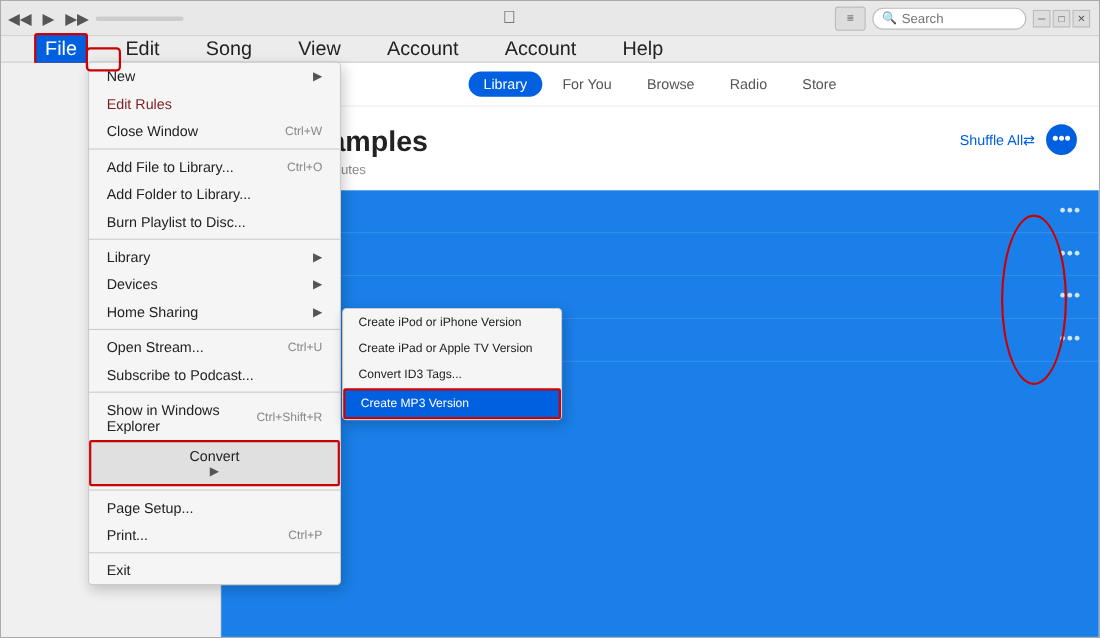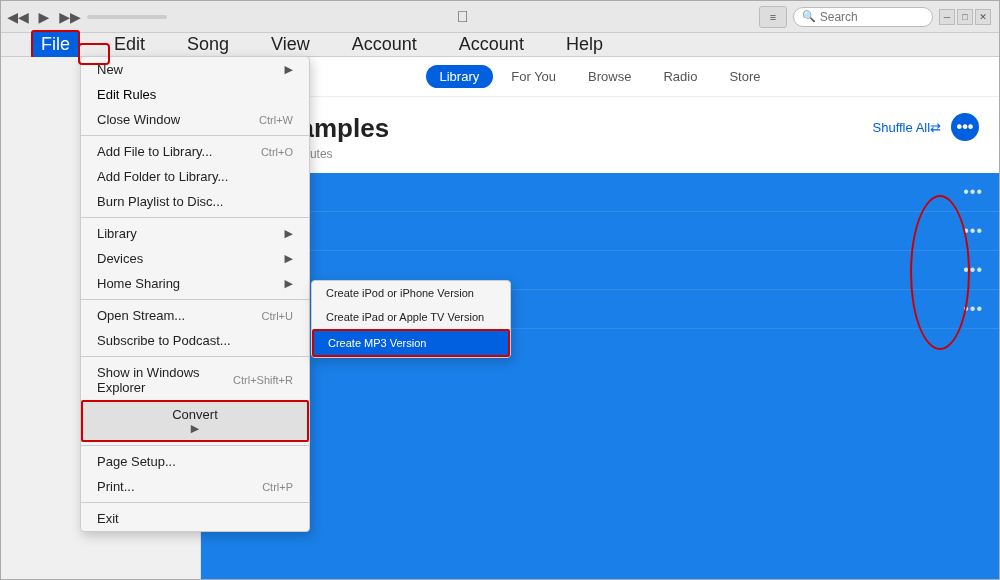--- a/index.html
+++ b/index.html
@@ -321,21 +321,21 @@
     }
 
     .dropdown-item.convert-highlighted {
       background: #e0e0e0;
       border: 2px solid #cc0000;
       border-radius: 2px;
       flex-direction: column;
     }
 
     .dropdown-item.disabled {
-      color: #000000;
+      color: #7f1d1d;
       cursor: default;
     }
 
     .dropdown-separator {
       height: 1px;
       background: #ccc;
       margin: 3px 0;
     }
 
     .shortcut {
@@ -545,16 +545,17 @@
   </div>
   <div class="dropdown-separator"></div>
   <div class="dropdown-item">
     <span>Exit</span>
   </div>
 </div>
 
 <div class="submenu">
   <div class="submenu-item">Create iPod or iPhone Version</div>
   <div class="submenu-item">Create iPad or Apple TV Version</div>
+  <div class="submenu-item">Convert ID3 Tags...</div>
   <div class="submenu-item selected">Create MP3 Version</div>
 </div>
 
 <div class="file-circle"></div>
 
 </body></html>

